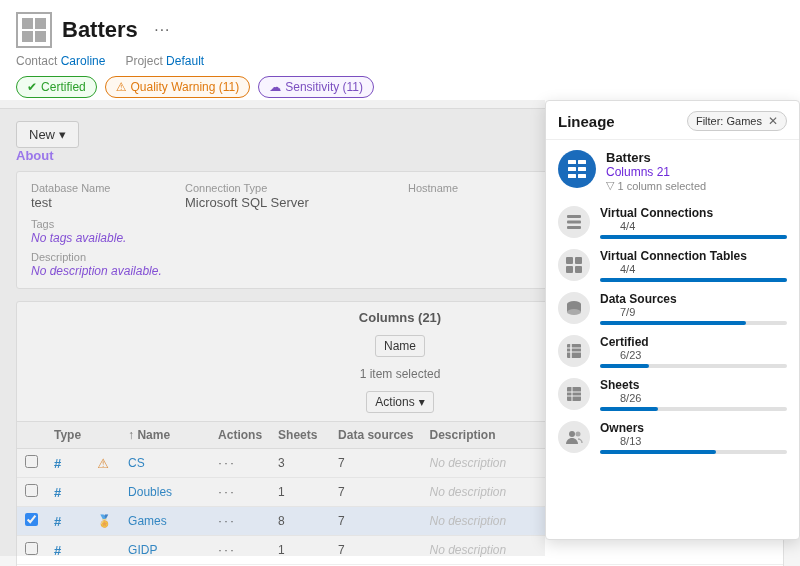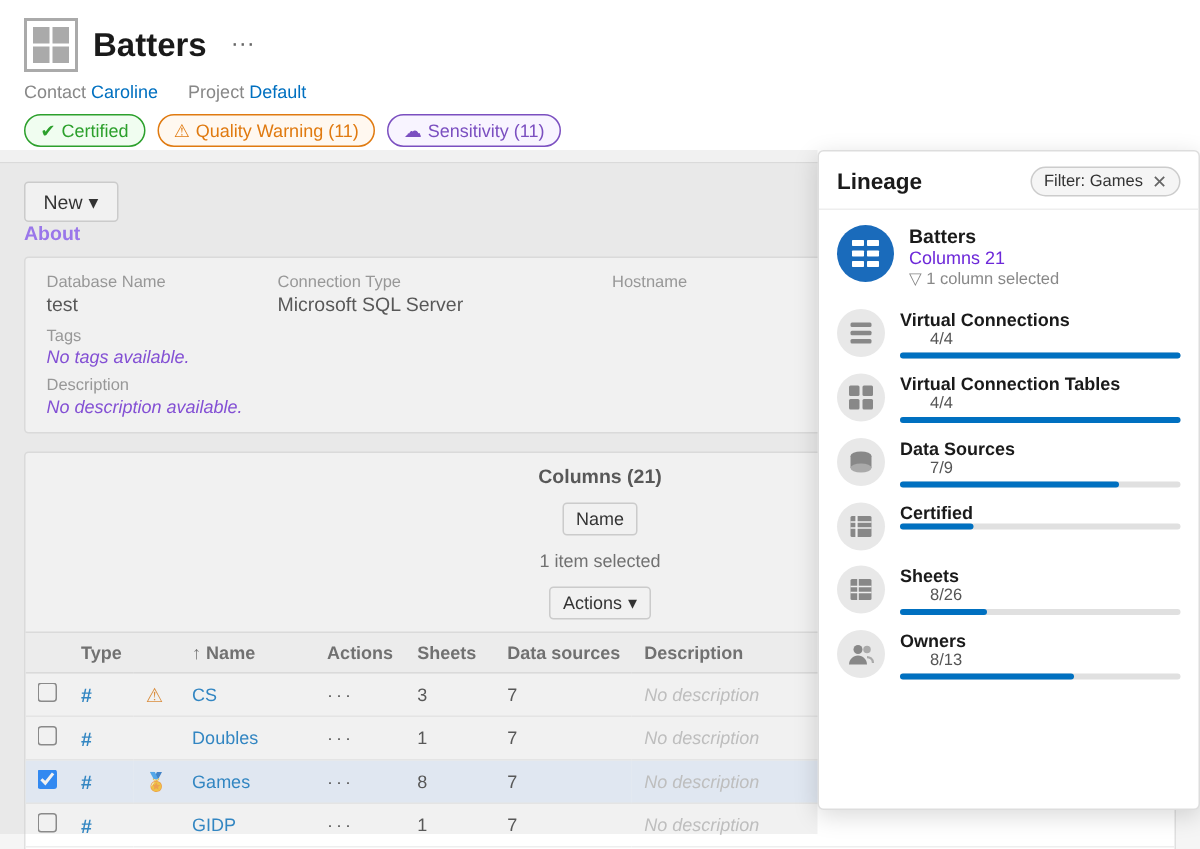--- a/index.html
+++ b/index.html
@@ -370,20 +370,21 @@
     <div class="lineage-item-icon">
       <svg width="18" height="18" viewBox="0 0 18 18" fill="none">
                 <rect x="2" y="2" width="14" height="14" rx="1" fill="#888"></rect>
                 <line x1="6" y1="2" x2="6" y2="16" stroke="#eee" stroke-width="1.5"></line>
                 <line x1="2" y1="6" x2="16" y2="6" stroke="#eee" stroke-width="1"></line>
                 <line x1="2" y1="10" x2="16" y2="10" stroke="#eee" stroke-width="1"></line>
               </svg>
     </div>
     <div class="lineage-item-info">
       <div class="lineage-item-name">Certified</div>
+      <div class="lineage-item-count">6/23</div>
       <div class="progress-bar-bg">
         <div class="progress-bar-fill" style="width:26%"></div>
       </div>
     </div>
   </div>
           <div class="lineage-item">
     <div class="lineage-item-icon">
       <svg width="18" height="18" viewBox="0 0 18 18" fill="none">
                 <rect x="2" y="2" width="14" height="14" rx="1" fill="#888"></rect>
                 <line x1="2" y1="7" x2="16" y2="7" stroke="#eee" stroke-width="1"></line>

